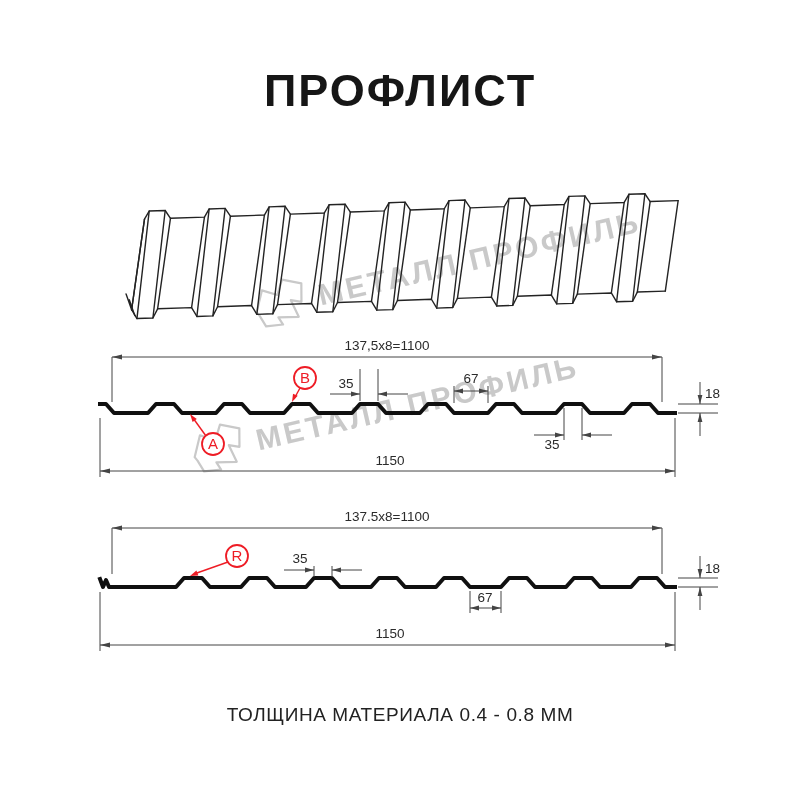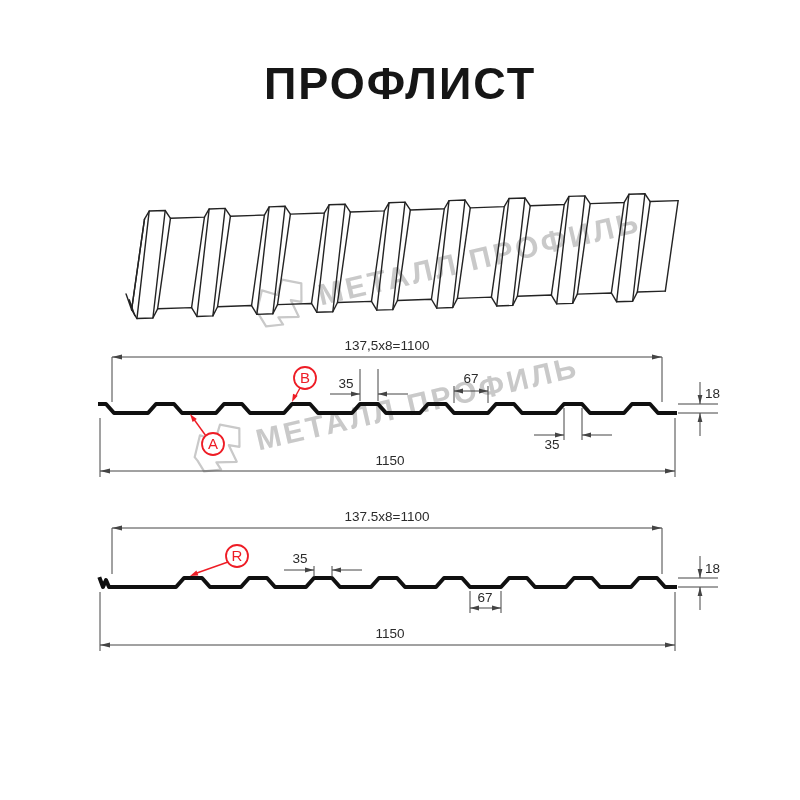--- a/index.html
+++ b/index.html
@@ -1,18 +1,18 @@
 <!DOCTYPE html>
 <html><head>
 <meta charset="utf-8">
 <style>
   html,body{margin:0;padding:0;background:#fff;}
   .page{position:relative;width:800px;height:800px;background:#ffffff;overflow:hidden;
         font-family:"Liberation Sans",sans-serif;}
-  header{position:absolute;top:58px;left:0;width:800px;text-align:center;}
+  header{position:absolute;top:65px;left:0;width:800px;text-align:center;}
   h1{margin:0;font-size:45px;font-weight:700;letter-spacing:2px;color:#161616;}
   .subtitle{margin-top:8px;font-size:21px;font-weight:500;letter-spacing:1.5px;color:#222;}
   footer{position:absolute;top:704px;left:0;width:800px;text-align:center;}
   .footer-text{font-size:19px;font-weight:500;letter-spacing:0.6px;color:#222;}
   svg{position:absolute;top:170px;left:0;}
   .sheet{stroke:#232323;stroke-width:1.4;fill:none;stroke-linejoin:round;stroke-linecap:round;}
   .prof{stroke:#101010;stroke-width:4;fill:none;stroke-linejoin:round;stroke-linecap:square;}
   .dim{stroke:#444;stroke-width:1;fill:none;}
   .arr{fill:#444;stroke:none;}
   .dt{font-size:13.5px;fill:#2b2b2b;text-anchor:middle;}
@@ -177,13 +177,16 @@
         </g>
       <text class="dt" x="387" y="521">137.5x8=1100</text>
       <text class="dt" x="300" y="563">35</text>
       <text class="dt" x="485" y="602">67</text>
       <text class="dt dts" x="705" y="573">18</text>
       <text class="dt" x="390" y="638">1150</text>
       <text class="redt" x="237" y="561">R</text>
     </g>
   </svg>
 
+  <footer>
+    <div class="footer-text">ТОЛЩИНА МАТЕРИАЛА 0.4 - 0.8 ММ</div>
+  </footer>
 </div>
 
 </body></html>

